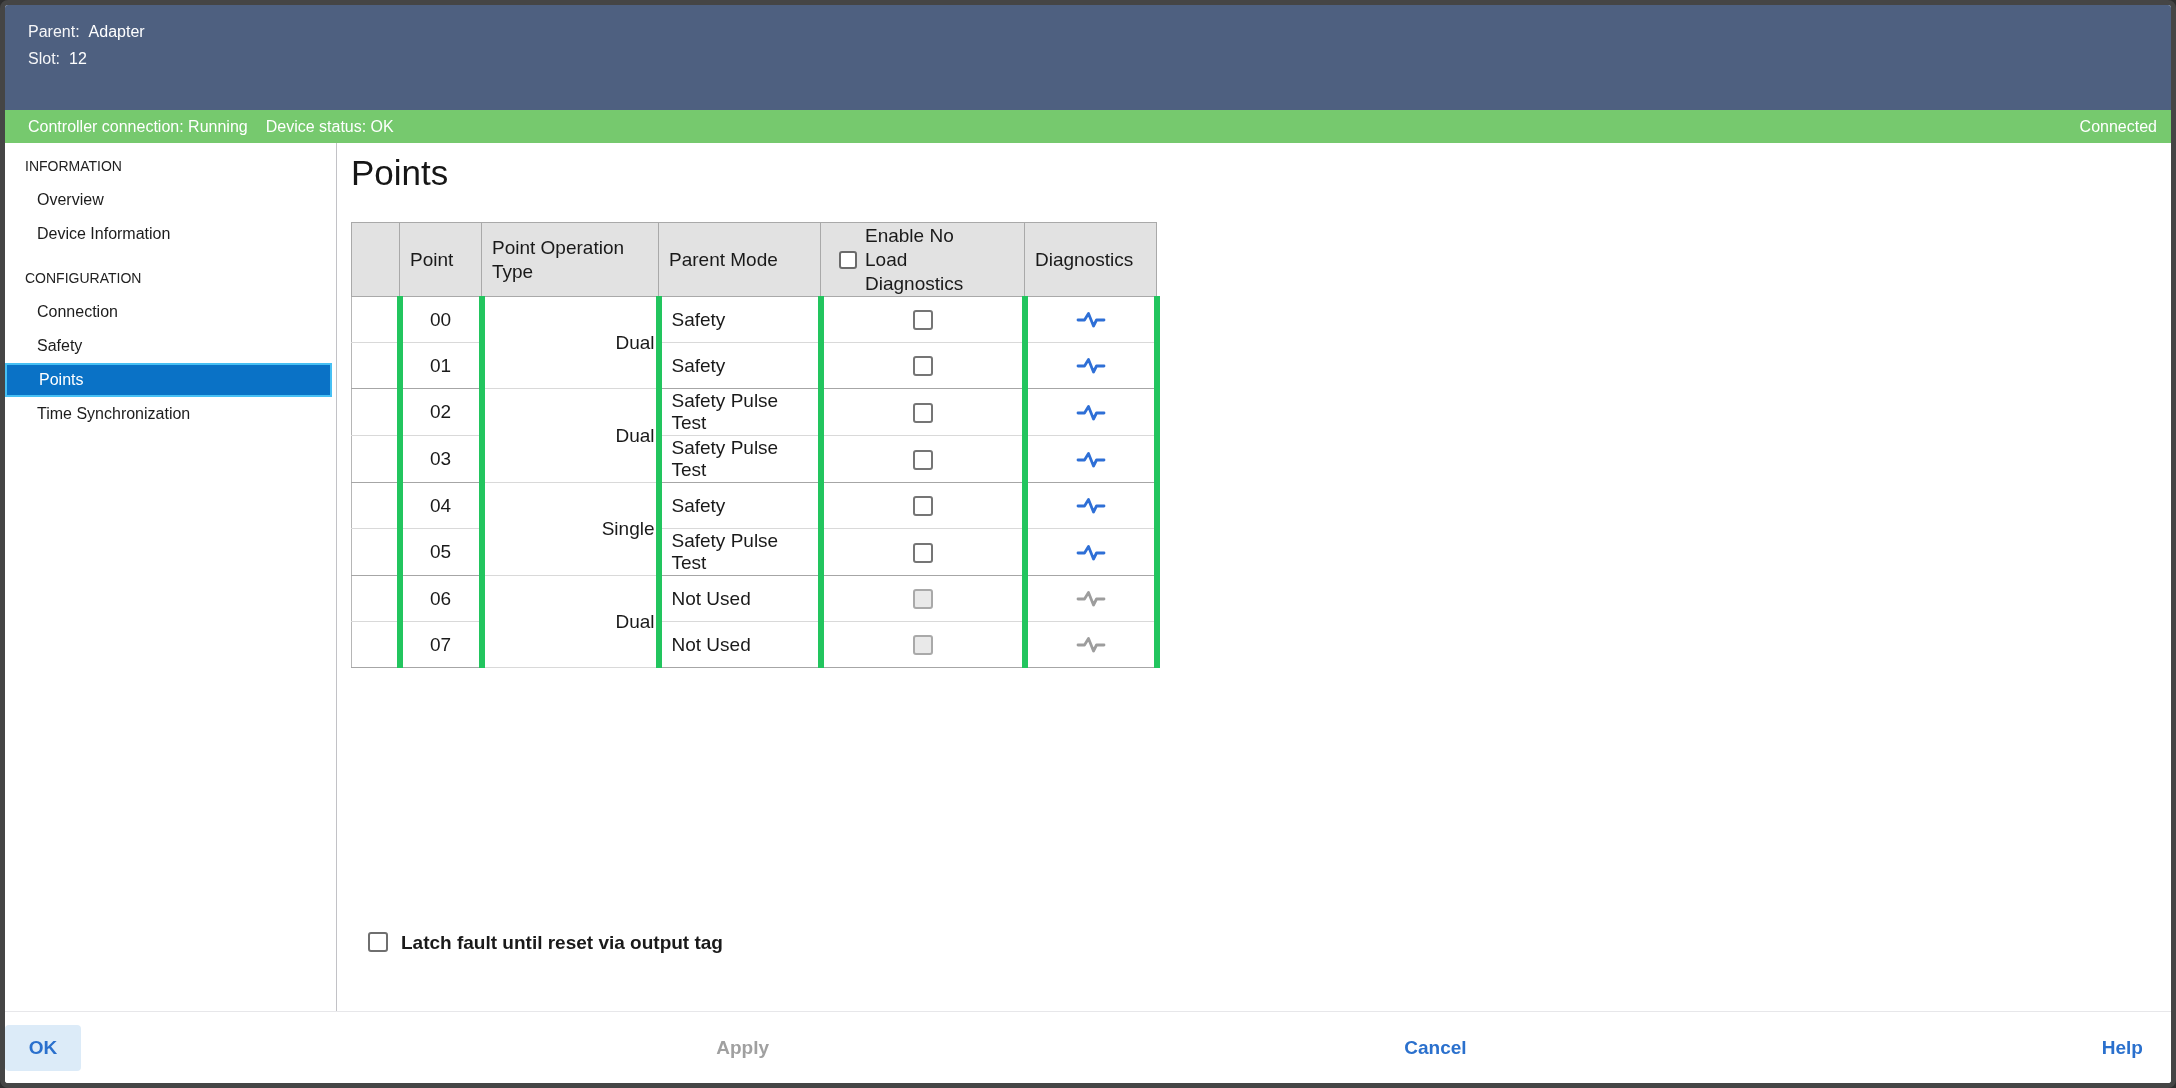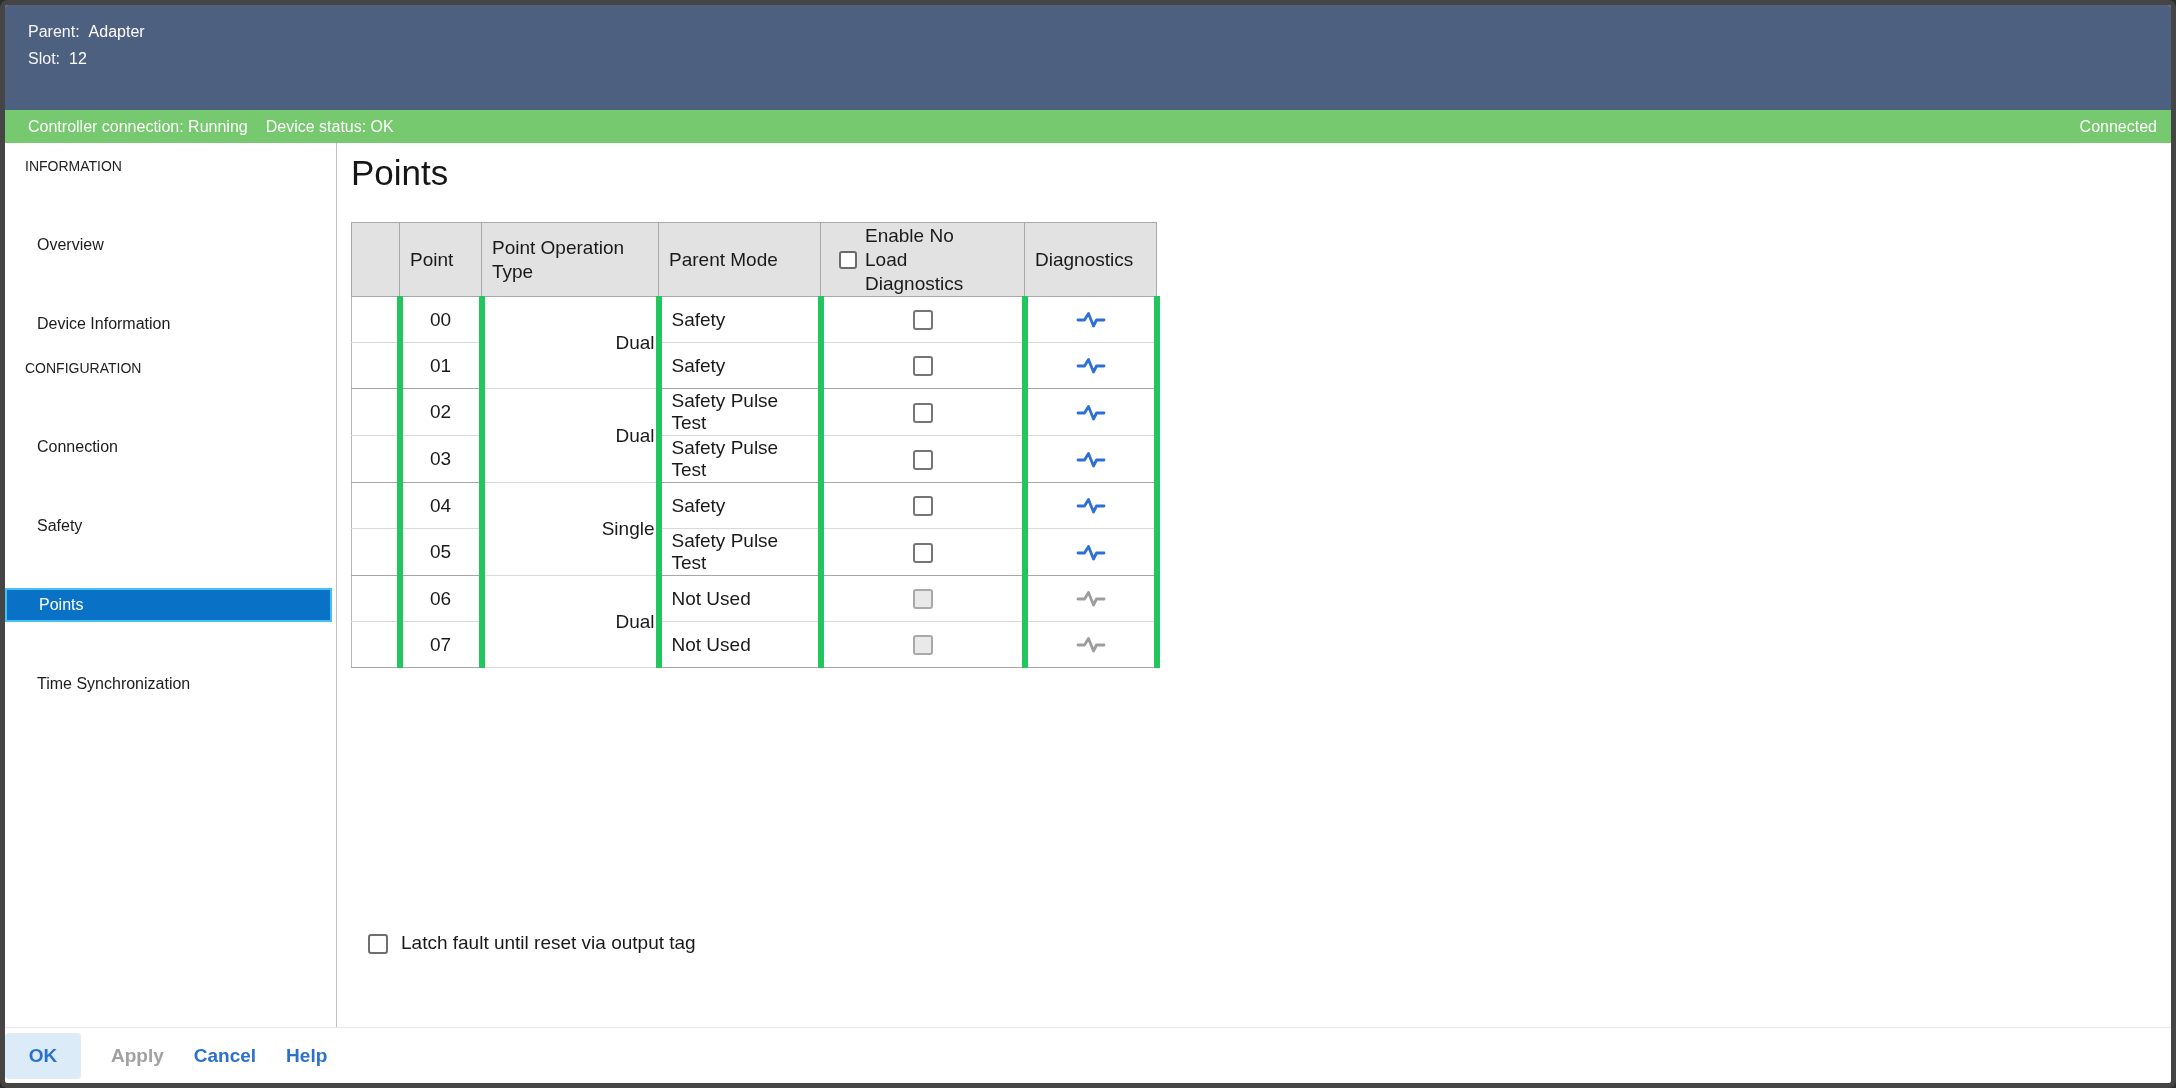--- a/index.html
+++ b/index.html
@@ -20,21 +20,21 @@
     align-items:center;font-size:16px;padding:0 14px 0 23px;}
   .statusbar .seg{margin-right:18px;}
   .statusbar .spacer{flex:1;}
 
   
   .bodyrow{flex:1;display:flex;min-height:0;}
   .sidebar{flex:none;width:332px;border-right:1px solid #c2c2c6;padding-top:6px;
     font-size:16px;color:#1c1c1c;}
   .nav-section{margin-bottom:10px;}
   .nav-section-label{height:34px;line-height:34px;padding-left:20px;font-size:14px;color:#222;}
-  .nav-item{height:34px;line-height:34px;padding-left:32px;cursor:default;margin-top:45px;}
+  .nav-item{height:34px;line-height:34px;padding-left:32px;cursor:default;}
   .nav-item.selected{background:#0a72c6;color:#fff;border:2px solid #47c0f4;
     margin-right:4px;line-height:30px;}
 
   .content{flex:1;position:relative;background:#fff;}
   .page-title{position:absolute;left:14px;top:10px;font-size:35px;font-weight:400;color:#161616;}
 
   
   table.points{position:absolute;left:14px;top:79px;width:805px;border-collapse:collapse;
     table-layout:fixed;font-size:19px;color:#1a1a1a;border:1px solid #a9a9a9;}
   table.points th{height:74px;background:#e2e2e2;border:1px solid #a9a9a9;font-weight:400;
@@ -53,28 +53,28 @@
   .cb.dis{border-color:#a9a9a9;background:#e9e9e9;}
   .enable-hdr{display:flex;align-items:center;}
   .enable-hdr .cb{width:18px;height:18px;border-color:#6b6b6b;flex:none;}
   .enable-hdr span{margin-left:8px;width:134px;}
 
   svg.wave{vertical-align:middle;}
   svg.wave polyline{stroke:#2e6fd6;}
   svg.wave.wdis polyline{stroke:#9d9d9d;}
 
   
-  .latch-row{position:absolute;left:18px;top:789px;display:flex;align-items:flex-end;
-    font-size:19px;color:#1a1a1a;}
+  .latch-row{position:absolute;left:18px;top:789px;display:flex;align-items:flex-start;
+    font-size:19px;color:#1a1a1a;font-weight:bold;}
   .latch-row .cb{border-color:#6f6f6f;}
   .latch-row span{margin-left:13px;}
 
   
-  .footer{flex:none;height:56px;border-top:1px solid #e7e7ea;background:#fff;display:flex;
-    align-items:center;justify-content:flex-start;padding-right:28px;gap:30px;font-size:19px;}
+  .footer{flex:none;height:72px;border-top:1px solid #e7e7ea;background:#fff;display:flex;
+    align-items:center;justify-content:space-between;padding-right:28px;gap:30px;font-size:19px;}
   .btn{font-weight:700;color:#2a70cd;background:none;border:none;font-size:19px;
     font-family:inherit;cursor:pointer;padding:0;}
   .btn.primary{background:#dcebf8;border-radius:4px;width:76px;height:46px;display:flex;
     align-items:center;justify-content:center;}
   .btn.disabled{color:#a0a0a0;font-weight:700;}
 </style>
 </head>
 <body>
 
 <div class="window">

